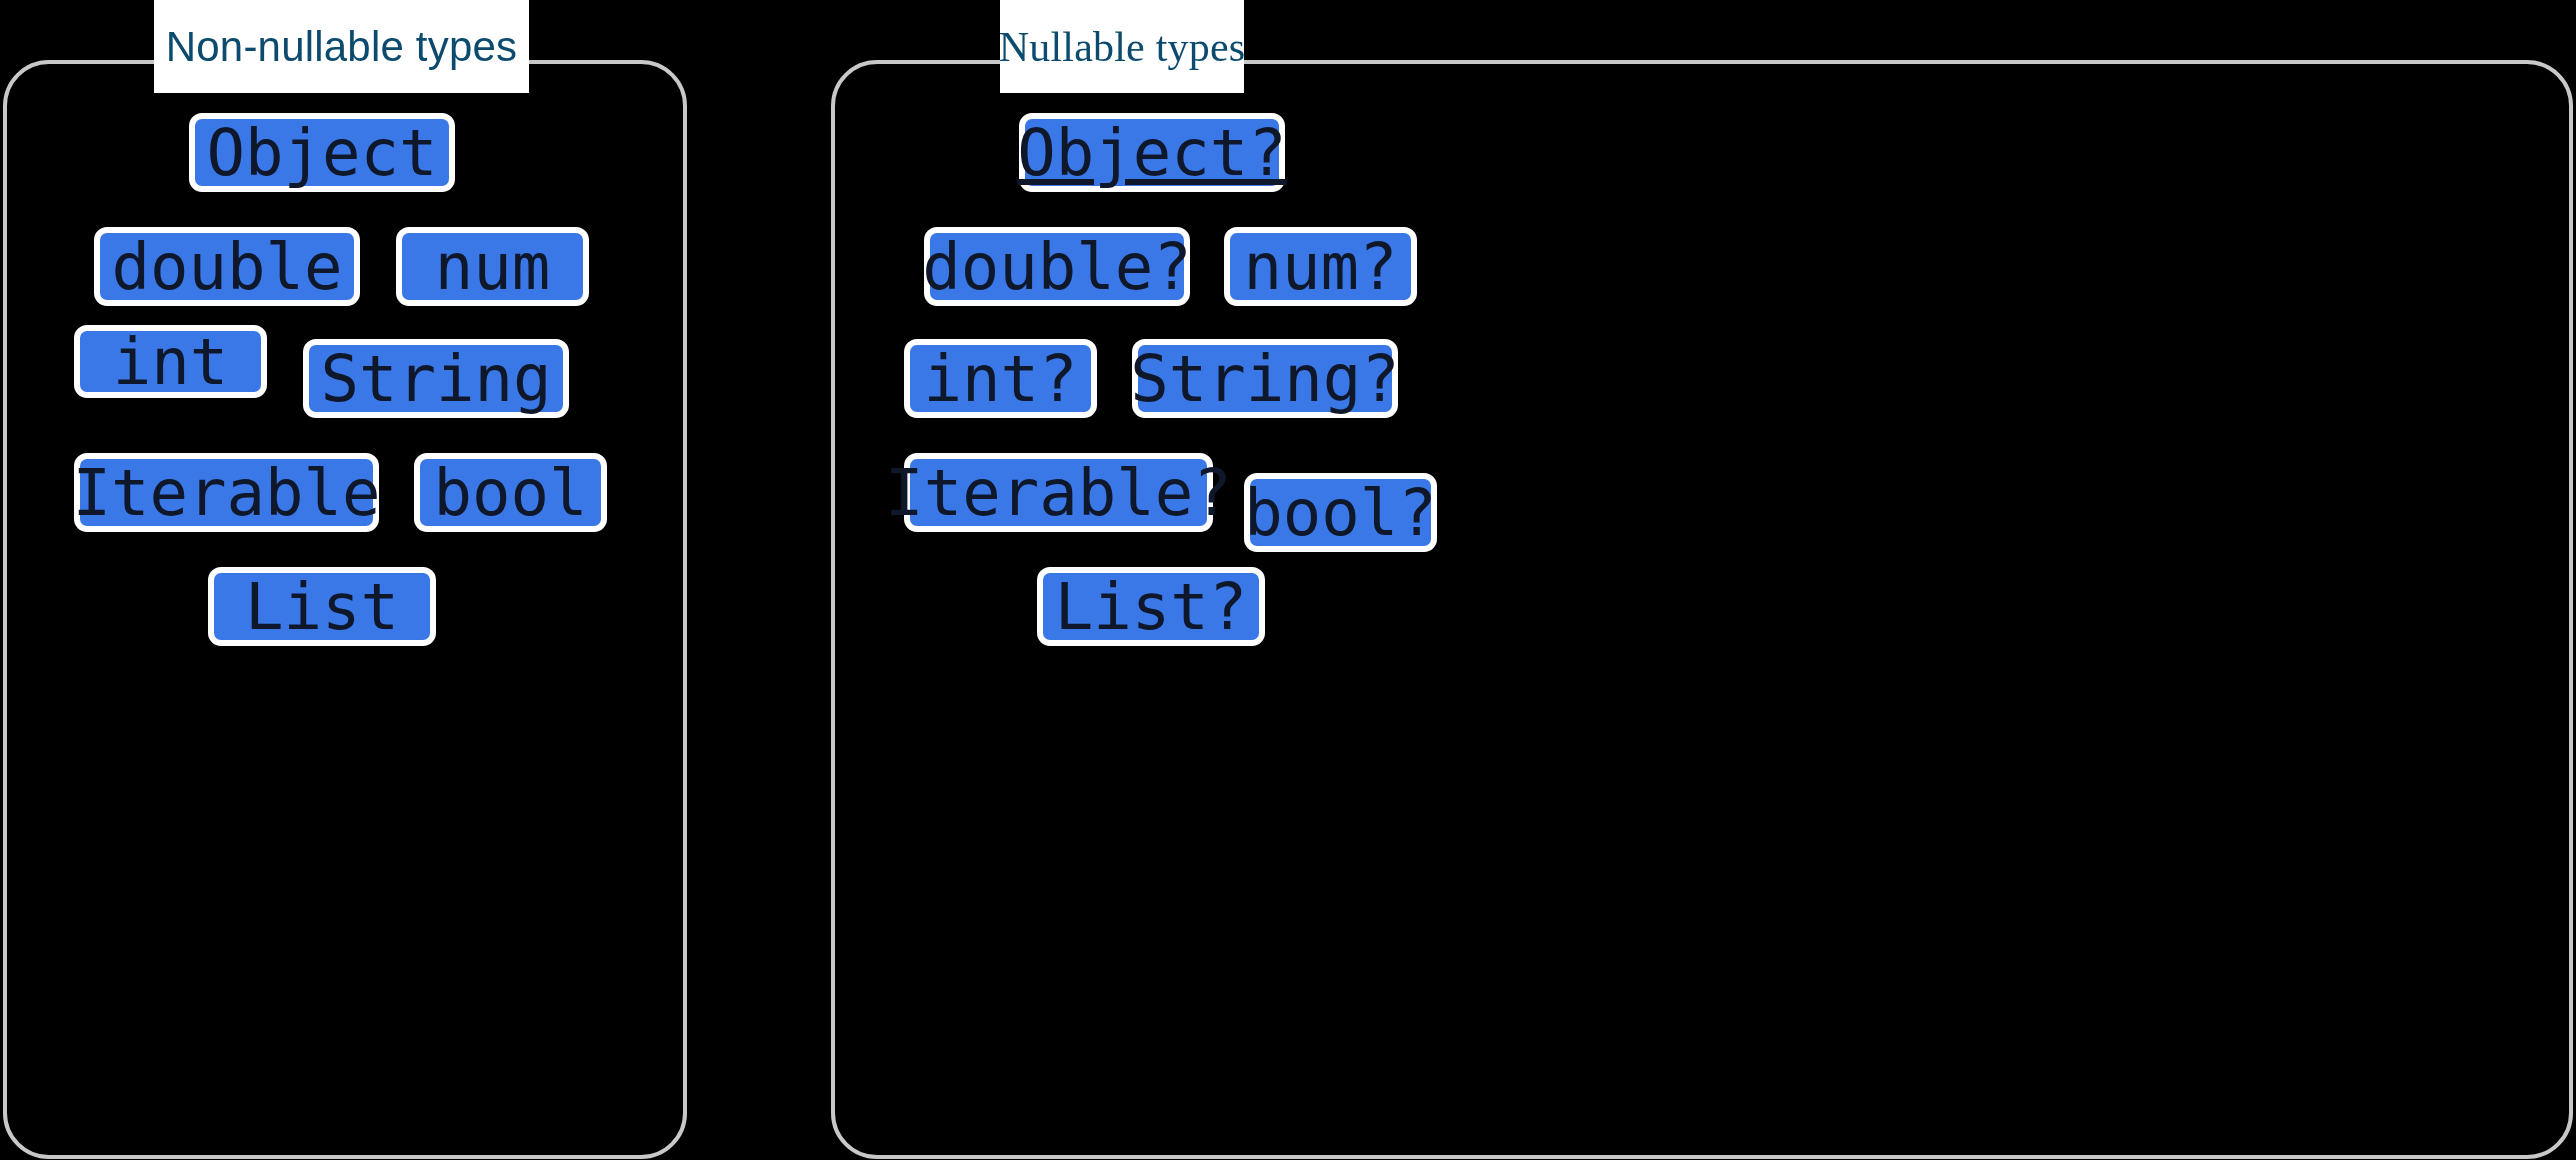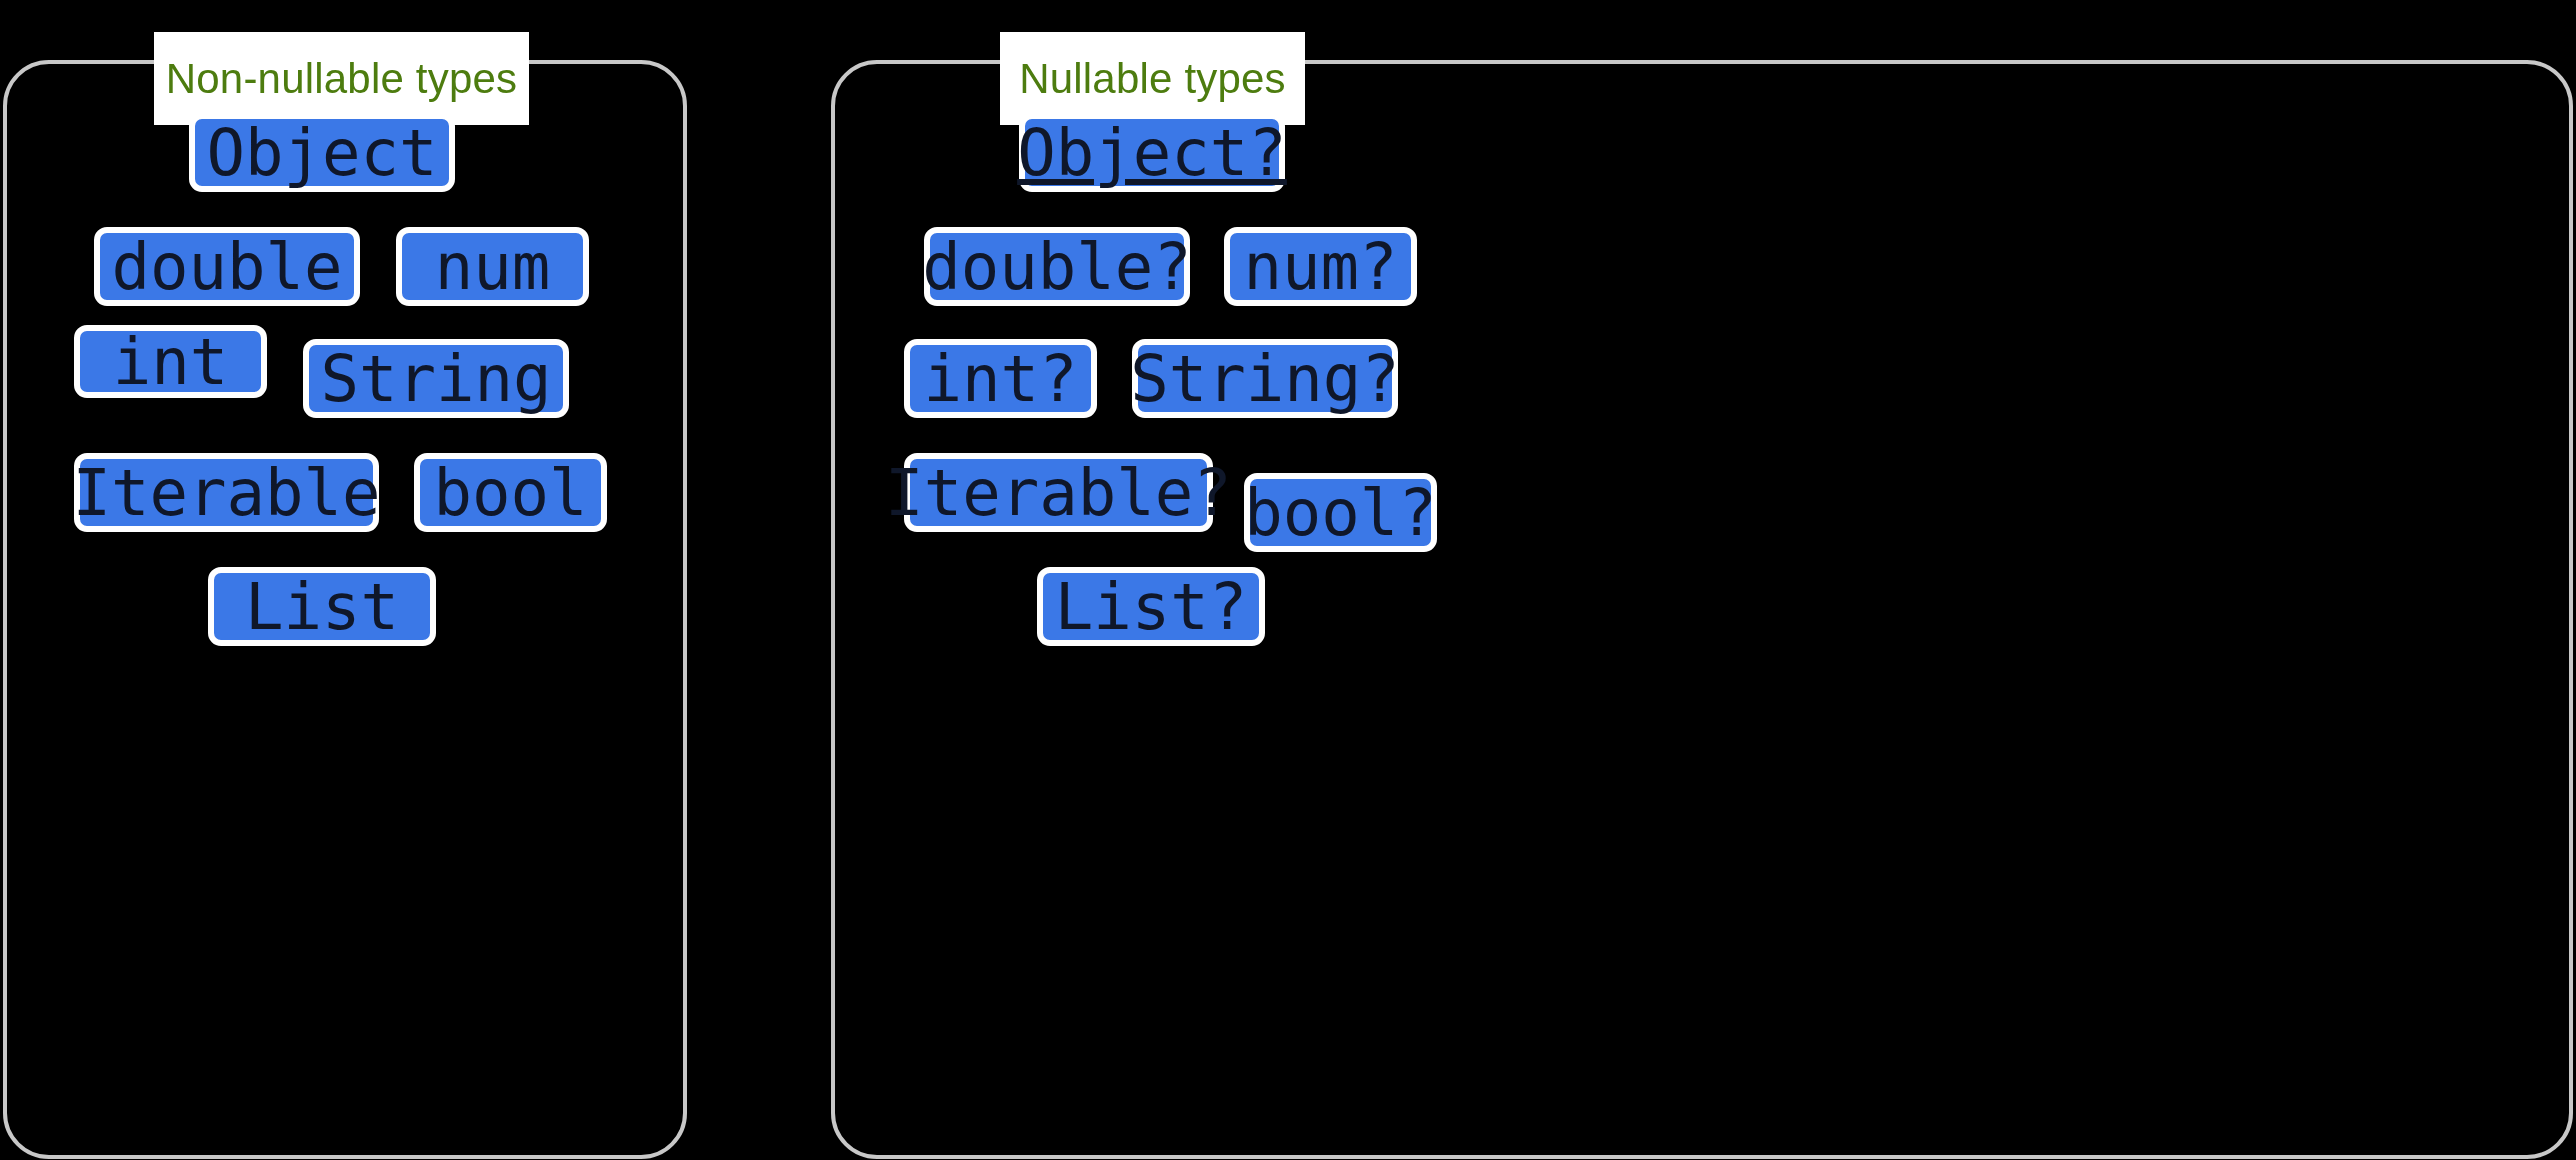--- a/index.html
+++ b/index.html
@@ -39,42 +39,42 @@
     left: 831px;
     top: 60px;
     width: 1742px;
     height: 1099px;
   }
 
   
   .panel-title {
     position: absolute;
     background: #ffffff;
-    color: #4d7c0f;
+    color: #0c4a6e;
     display: flex;
     align-items: center;
     justify-content: center;
     font-size: 42px;
     font-weight: 400;
     letter-spacing: 0.2px;
     white-space: nowrap;
     box-sizing: border-box;
-    margin-top: 32px;
   }
   #title-nonnullable {
     left: 154px;
     top: 0px;
     width: 375px;
     height: 93px;
   }
   #title-nullable {
     left: 1000px;
     top: 0px;
-    width: 305px;
+    width: 244px;
     height: 93px;
+    font-family: Liberation Serif, serif;
   }
 
   
   .chip {
     position: absolute;
     background: #3b78e7;
     border: 6.7px solid #ffffff;
     border-radius: 13px;
     color: #0f172a;
     font-family: "DejaVu Sans Mono", "Liberation Mono", monospace;

